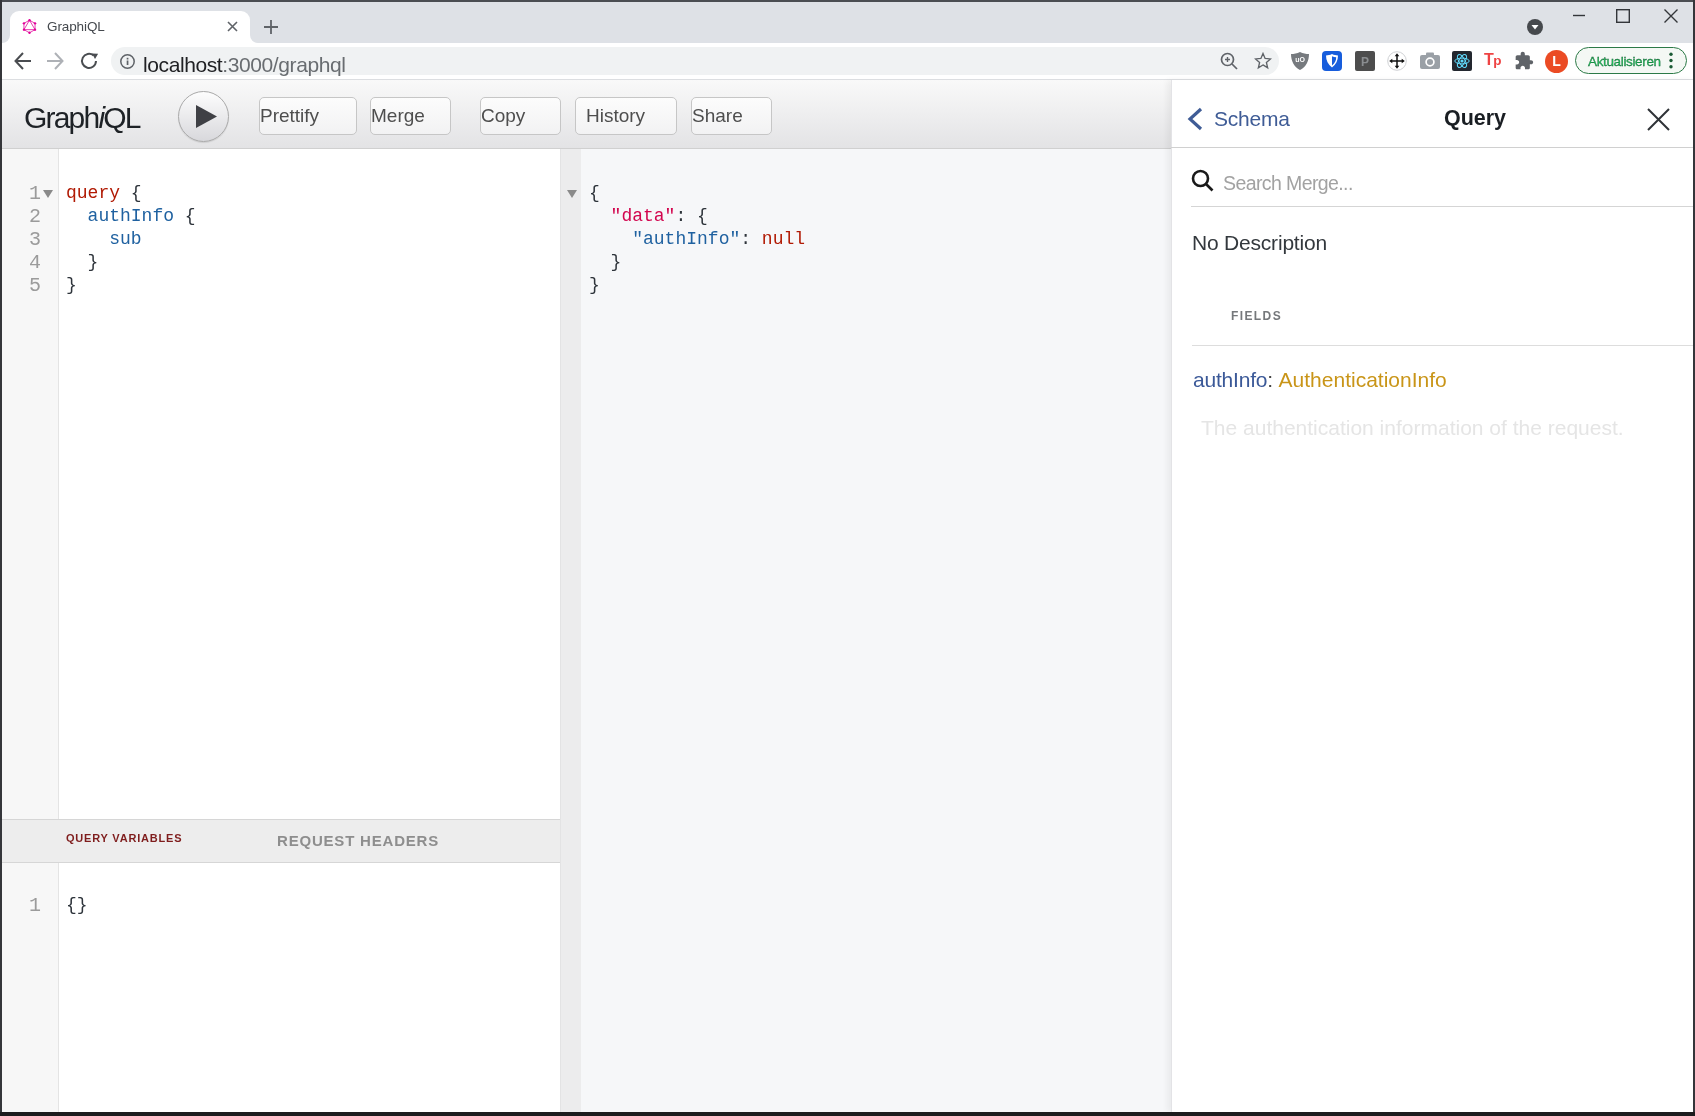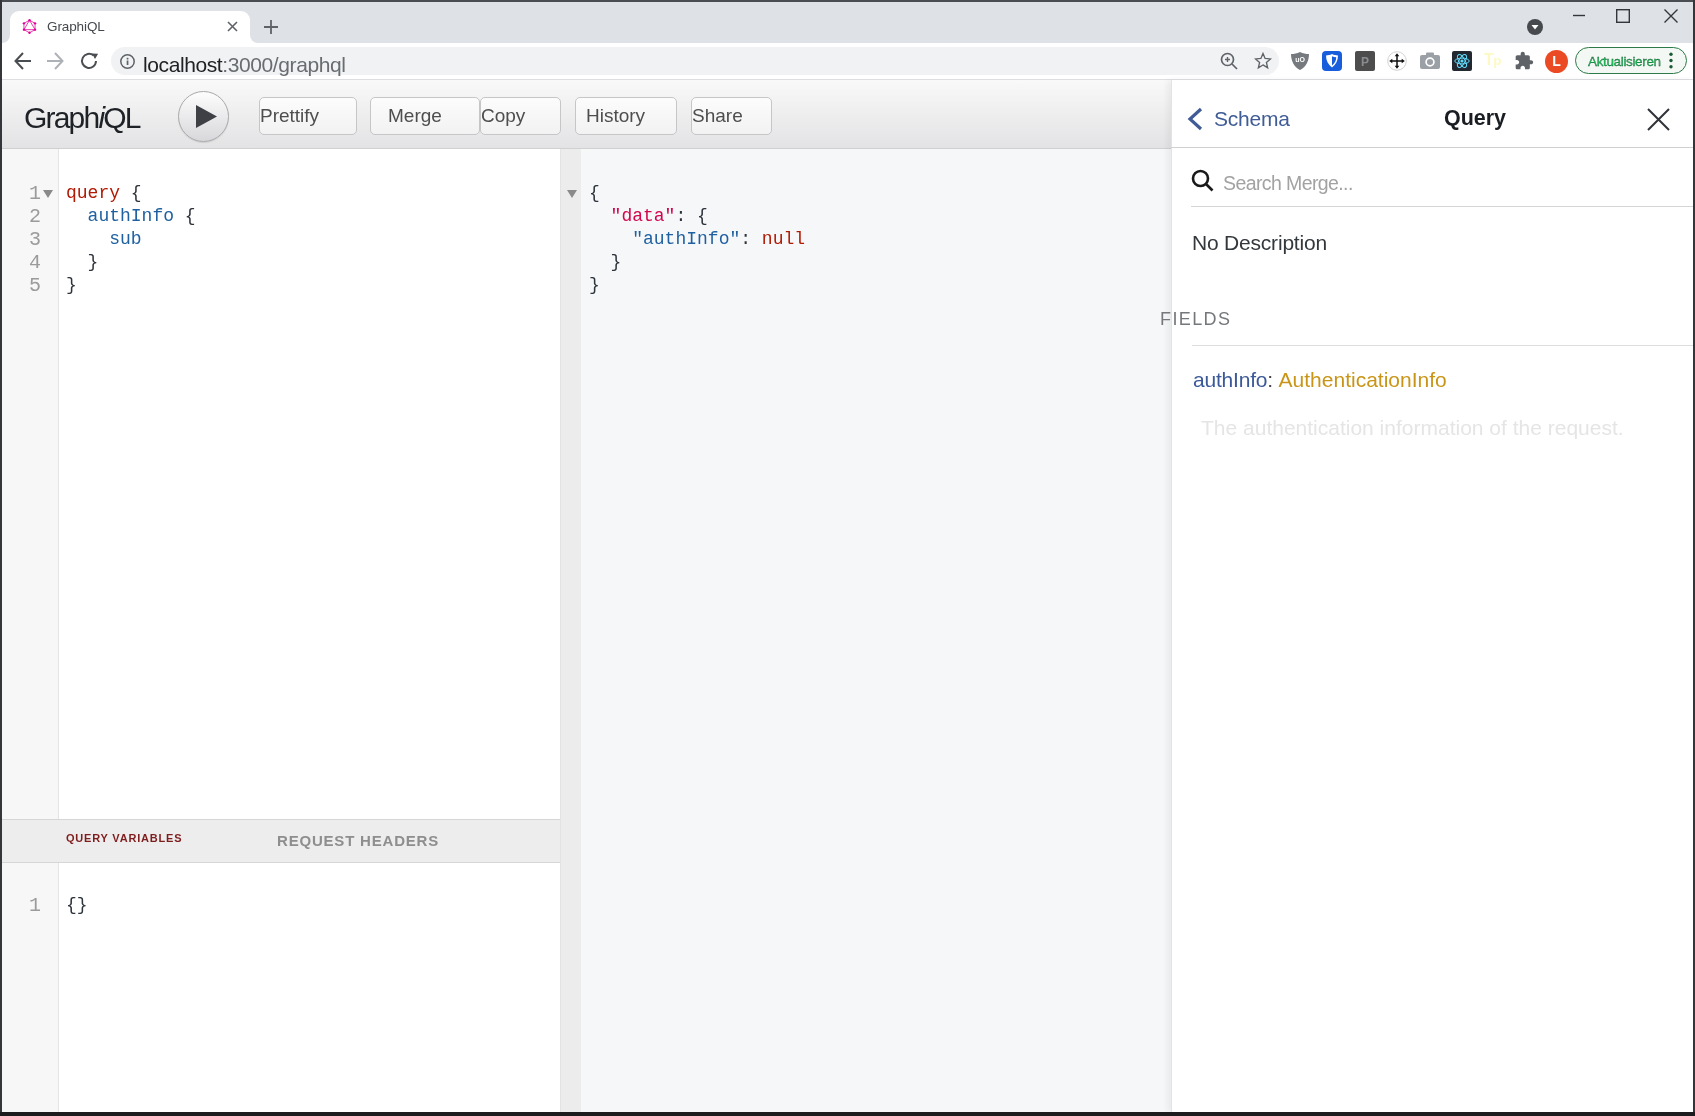--- a/index.html
+++ b/index.html
@@ -41,21 +41,21 @@
 #rgutter { left:561px; top:149px; width:20px; height:963px; background:#ececed; }
 
 
 #docs { left:1171px; top:80px; width:524px; height:1032px; background:#fff; border-left:1px solid #e3e3e6; box-shadow:-4px 0 6px rgba(0,0,0,0.05); }
 #dochead { left:1171px; top:80px; width:524px; height:68px; border-bottom:1px solid #d0d0d0; }
 #schema { left:1214px; top:107px; font-size:21px; color:#3f5c96; letter-spacing:-0.2px; }
 #qtitle { left:1425px; top:106px; width:100px; text-align:center; font-size:21.5px; font-weight:bold; color:#1a1e23; }
 #searchph { left:1223px; top:172px; font-size:19.5px; color:#a2a2a2; letter-spacing:-0.6px; }
 #searchline { left:1191px; top:206px; width:504px; height:1px; background:#d5d5d5; }
 #nodesc { left:1192px; top:231px; font-size:21px; color:#33383d; letter-spacing:-0.2px; }
-#fields { left:1160px; top:309px; font-size:18px; font-weight:normal; letter-spacing:1.4px; color:#75787b; }
+#fields { left:1231px; top:309px; font-size:12px; font-weight:bold; letter-spacing:1.4px; color:#75787b; }
 #fieldline { left:1192px; top:345px; width:503px; height:1px; background:#dddddd; }
 #fieldrow { left:1193px; top:368px; font-size:21px; letter-spacing:-0.2px; } #fieldrow .tn { letter-spacing:0; }
 #fieldrow .fn { color:#3b5998; }
 #fieldrow .co { color:#444; }
 #fieldrow .tn { color:#c99518; }
 #fdesc { left:1201px; top:416px; font-size:21px; color:#e5e5e5; letter-spacing:0px; }
 
 
 #topedge { left:0; top:0; width:1695px; height:2px; background:#4a4d52; }
 #leftedge { left:0; top:0; width:2px; height:1116px; background:#35363a; }
@@ -169,21 +169,21 @@
     </svg>
   <svg class="abs" style="left:1452px;top:51px;" width="20" height="20">
       <rect x="0" y="0" width="20" height="20" rx="2" fill="#23272f"></rect>
       <g stroke="#61dafb" stroke-width="1" fill="none">
         <ellipse cx="10" cy="10" rx="7.2" ry="2.9"></ellipse>
         <ellipse cx="10" cy="10" rx="7.2" ry="2.9" transform="rotate(60 10 10)"></ellipse>
         <ellipse cx="10" cy="10" rx="7.2" ry="2.9" transform="rotate(-60 10 10)"></ellipse>
       </g>
       <circle cx="10" cy="10" r="1.6" fill="#61dafb"></circle>
     </svg>
-  <div class="abs" style="left:1484px;top:51px;width:20px;height:20px;font-weight:bold;font-size:16px;color:#fef9c3;letter-spacing:-0.5px;">T<span style="font-size:13.5px;">p</span></div>
+  <div class="abs" style="left:1484px;top:51px;width:20px;height:20px;font-weight:bold;font-size:16px;color:#ef4444;letter-spacing:-0.5px;">T<span style="font-size:13.5px;">p</span></div>
   <svg class="abs" style="left:1514px;top:51px;" width="20" height="20" viewBox="0 0 24 24">
       <path d="M20.5 11H19V7c0-1.1-.9-2-2-2h-4V3.5C13 2.12 11.88 1 10.5 1S8 2.12 8 3.5V5H4c-1.1 0-2 .9-2 2v3.8h1.5c1.49 0 2.7 1.21 2.7 2.7S5 16.2 3.5 16.2H2V20c0 1.1.9 2 2 2h3.8v-1.5c0-1.49 1.21-2.7 2.7-2.7s2.7 1.21 2.7 2.7V22H17c1.1 0 2-.9 2-2v-4h1.5c1.38 0 2.5-1.12 2.5-2.5S21.88 11 20.5 11z" fill="#5f6368"></path>
     </svg>
 
   <div class="abs" style="left:1545px;top:50px;width:23px;height:23px;border-radius:50%;background:#eb4b24;color:#fff;font-size:14px;font-weight:bold;text-align:center;line-height:23px;">L</div>
 
   <div class="abs" style="left:1575px;top:47px;width:111.5px;height:26.5px;border:1px solid #2c7a47;border-radius:14px;background:#f4f8f4;"></div>
   <div class="abs" style="left:1588px;top:53.5px;font-size:13.5px;color:#22c55e;letter-spacing:-0.35px;-webkit-text-stroke:0.3px #14522f;transform:translateZ(0);">Aktualisieren</div>
   <svg class="abs" style="left:1669px;top:52px;" width="4" height="17">
       <circle cx="2" cy="2.2" r="1.7" fill="#1a5a34"></circle>
@@ -191,21 +191,21 @@
       <circle cx="2" cy="14.8" r="1.7" fill="#1a5a34"></circle>
     </svg>
 
   <div class="abs" id="topbar"></div>
   <div class="abs" id="gqllogo">Graph<i>i</i>QL</div>
   <div class="abs" id="playbtn"></div>
   <svg class="abs" style="left:196px;top:105px;" width="21" height="23">
       <polygon points="0,0 0,23 21,11.5" fill="#3f4045"></polygon>
     </svg>
   <div class="abs tbtn" style="left:259px; width:98px;">Prettify</div>
-  <div class="abs tbtn" style="left:370px; width:110px;padding-left:17px;">Merge</div>
+  <div class="abs tbtn" style="left:370px; width:81px;">Merge</div>
   <div class="abs tbtn" style="left:480px; width:81px;">Copy</div>
   <div class="abs tbtn" style="left:575px; width:102px;padding-left:10px;">History</div>
   <div class="abs tbtn" style="left:691px; width:81px;">Share</div>
 
   <div class="abs" id="qpane"></div>
   <div class="abs" id="qgutter"></div>
   <div class="abs lnum" style="left:2px; top:182px;">1</div>
   <div class="abs lnum" style="left:2px; top:205px;">2</div>
   <div class="abs lnum" style="left:2px; top:228px;">3</div>
   <div class="abs lnum" style="left:2px; top:251px;">4</div>

